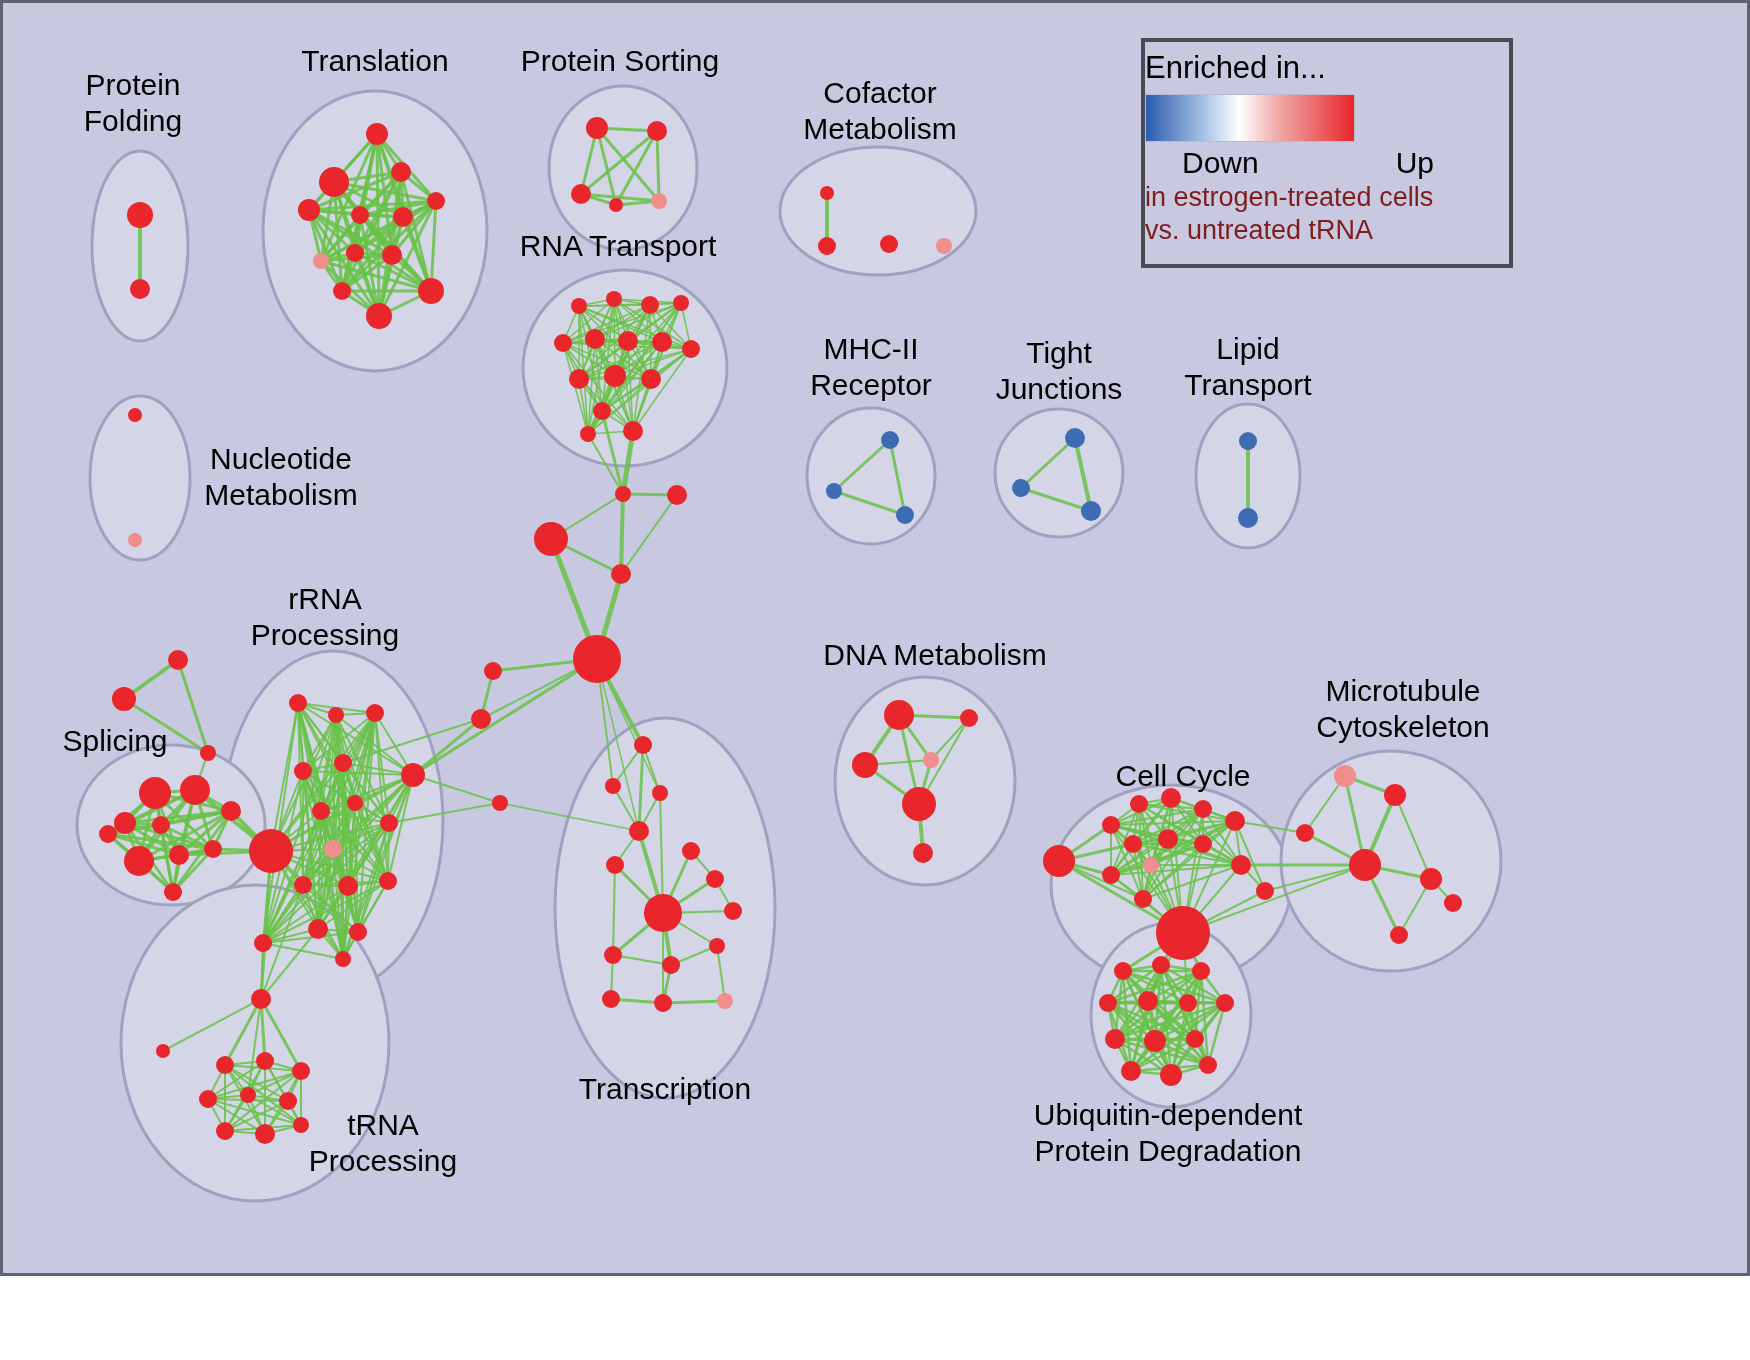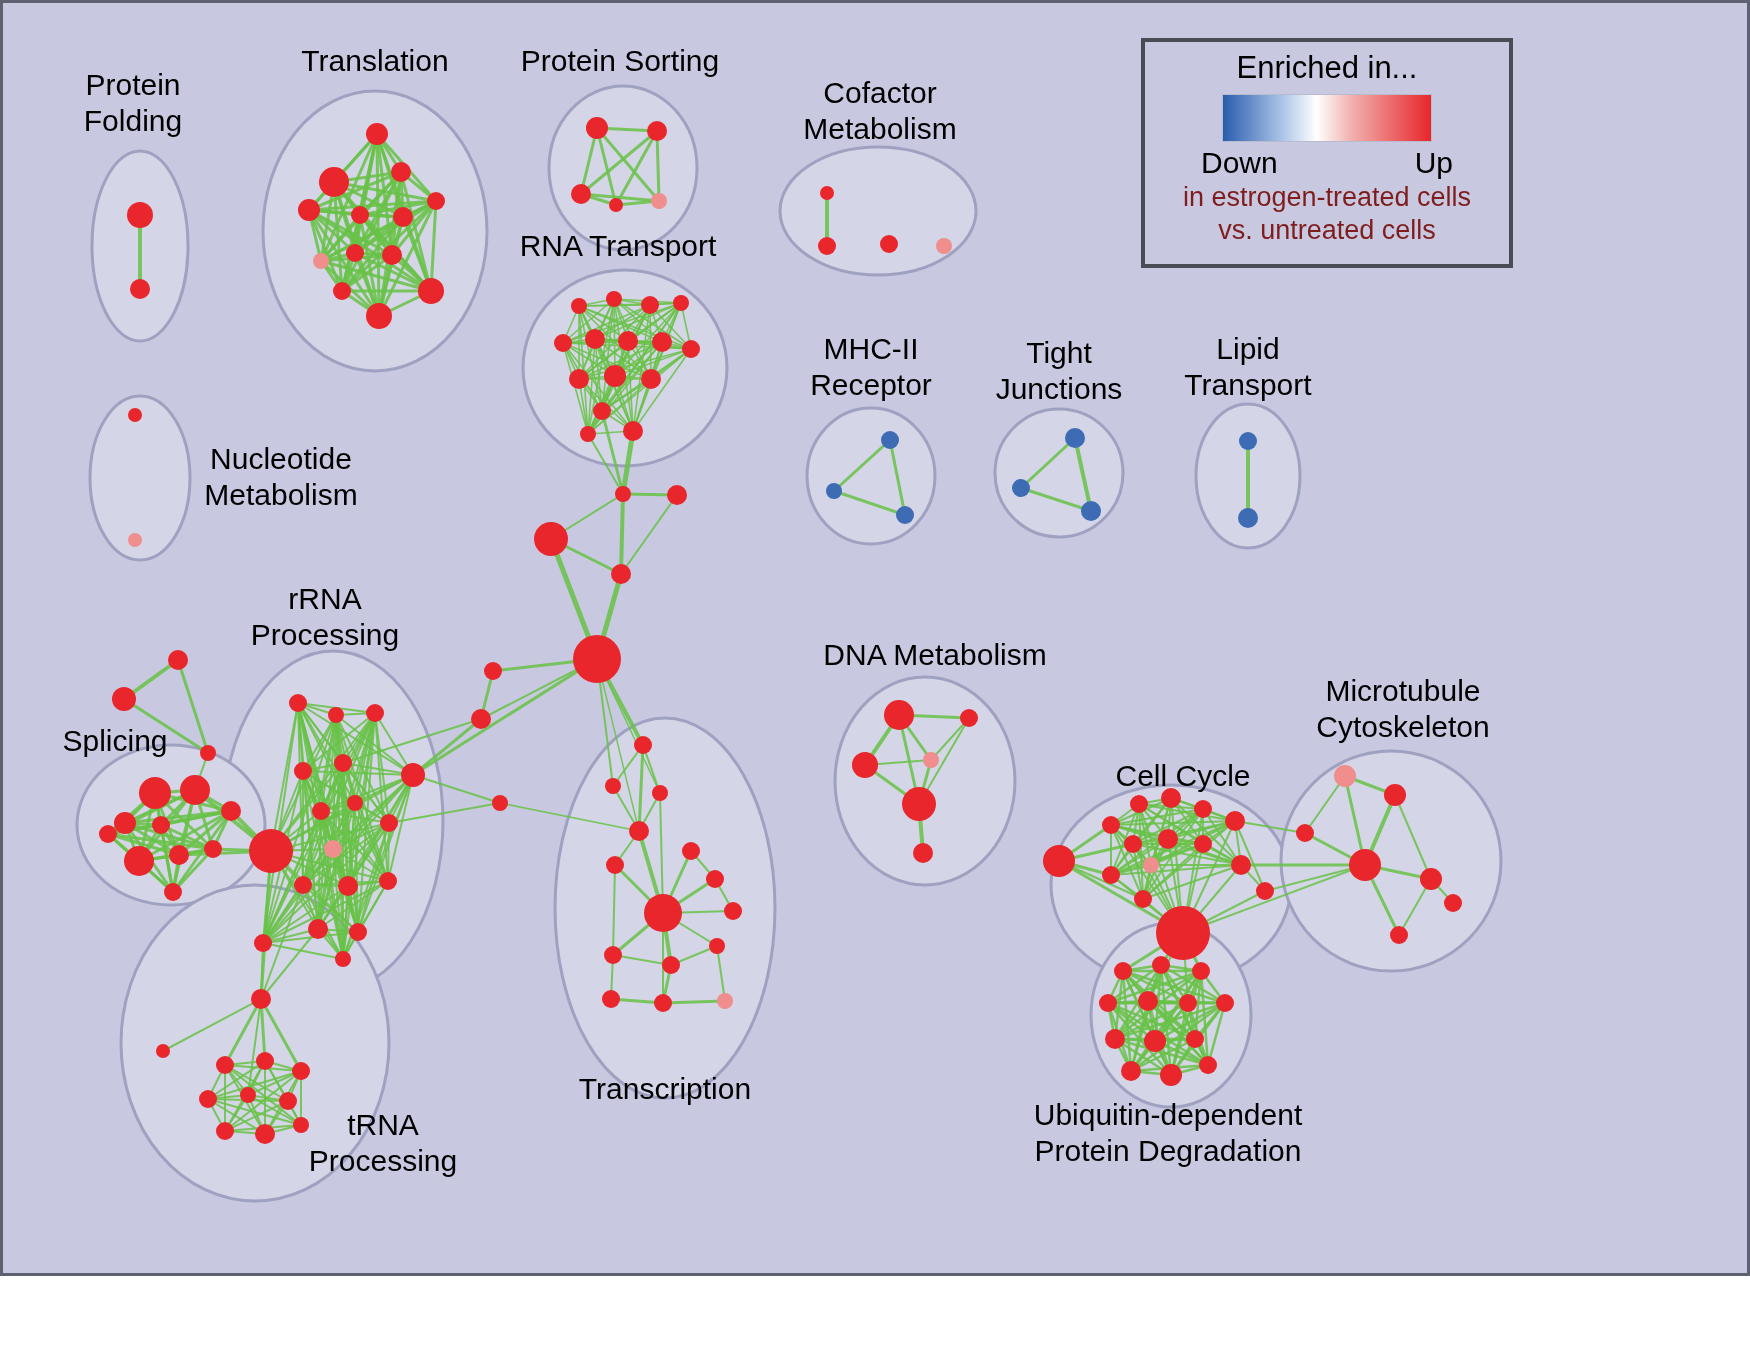--- a/index.html
+++ b/index.html
@@ -6,25 +6,25 @@
   .figure{
     position:relative;width:1750px;height:1276px;
     background:#c8c9e0;border:3px solid #5d6170;box-sizing:border-box;
     font-family:"Liberation Sans","DejaVu Sans",sans-serif;overflow:hidden;
   }
   .figure svg{position:absolute;top:0;left:0;}
   svg text{font-family:"Liberation Sans","DejaVu Sans",sans-serif;}
   .legend{
     position:absolute;left:1138px;top:35px;width:372px;height:230px;
     border:4px solid #484d55;box-sizing:border-box;background:#c8c9e0;
-    display:flex;flex-direction:column;align-items:center;padding-top:8px;
+    display:flex;flex-direction:column;align-items:flex-start;padding-top:8px;
   }
   .legend-title{font-size:31px;color:#000;}
   .legend-bar{width:208px;height:46px;margin-top:8px;border:1px solid #b9bacd;}
-  .legend-row{width:252px;display:flex;justify-content:space-between;font-size:30px;color:#000;margin-top:4px;}
+  .legend-row{width:252px;display:flex;justify-content:space-between;font-size:30px;color:#000;margin-top:4px;margin-left:37px;}
   .legend-caption{font-size:27px;color:#7f1d1d;margin-top:2px;line-height:1.15;}
 </style>
 </head>
 <body>
 
 <div class="figure">
 
   <svg width="1750" height="1360" viewBox="0 0 1750 1360">
       <ellipse cx="137" cy="243" rx="48" ry="95" fill="#d4d5e6" stroke="#9fa1c0" stroke-width="3"></ellipse>
       <ellipse cx="372" cy="228" rx="112" ry="140" fill="#d4d5e6" stroke="#9fa1c0" stroke-width="3"></ellipse>
@@ -913,16 +913,16 @@
     </svg>
 
   <div class="legend">
     <div class="legend-title">Enriched in...</div>
     <div class="legend-bar" style="background: linear-gradient(to right, rgb(42, 92, 174) 0%, rgb(169, 195, 230) 28%, rgb(255, 255, 255) 45%, rgb(240, 176, 174) 62%, rgb(232, 38, 43) 100%);"></div>
     <div class="legend-row">
       <span>Down</span>
       <span>Up</span>
     </div>
     <div class="legend-caption">in estrogen-treated cells</div>
-    <div class="legend-caption">vs. untreated cells</div>
+    <div class="legend-caption">vs. untreated tRNA</div>
   </div>
 
 </div>
 
 </body></html>

